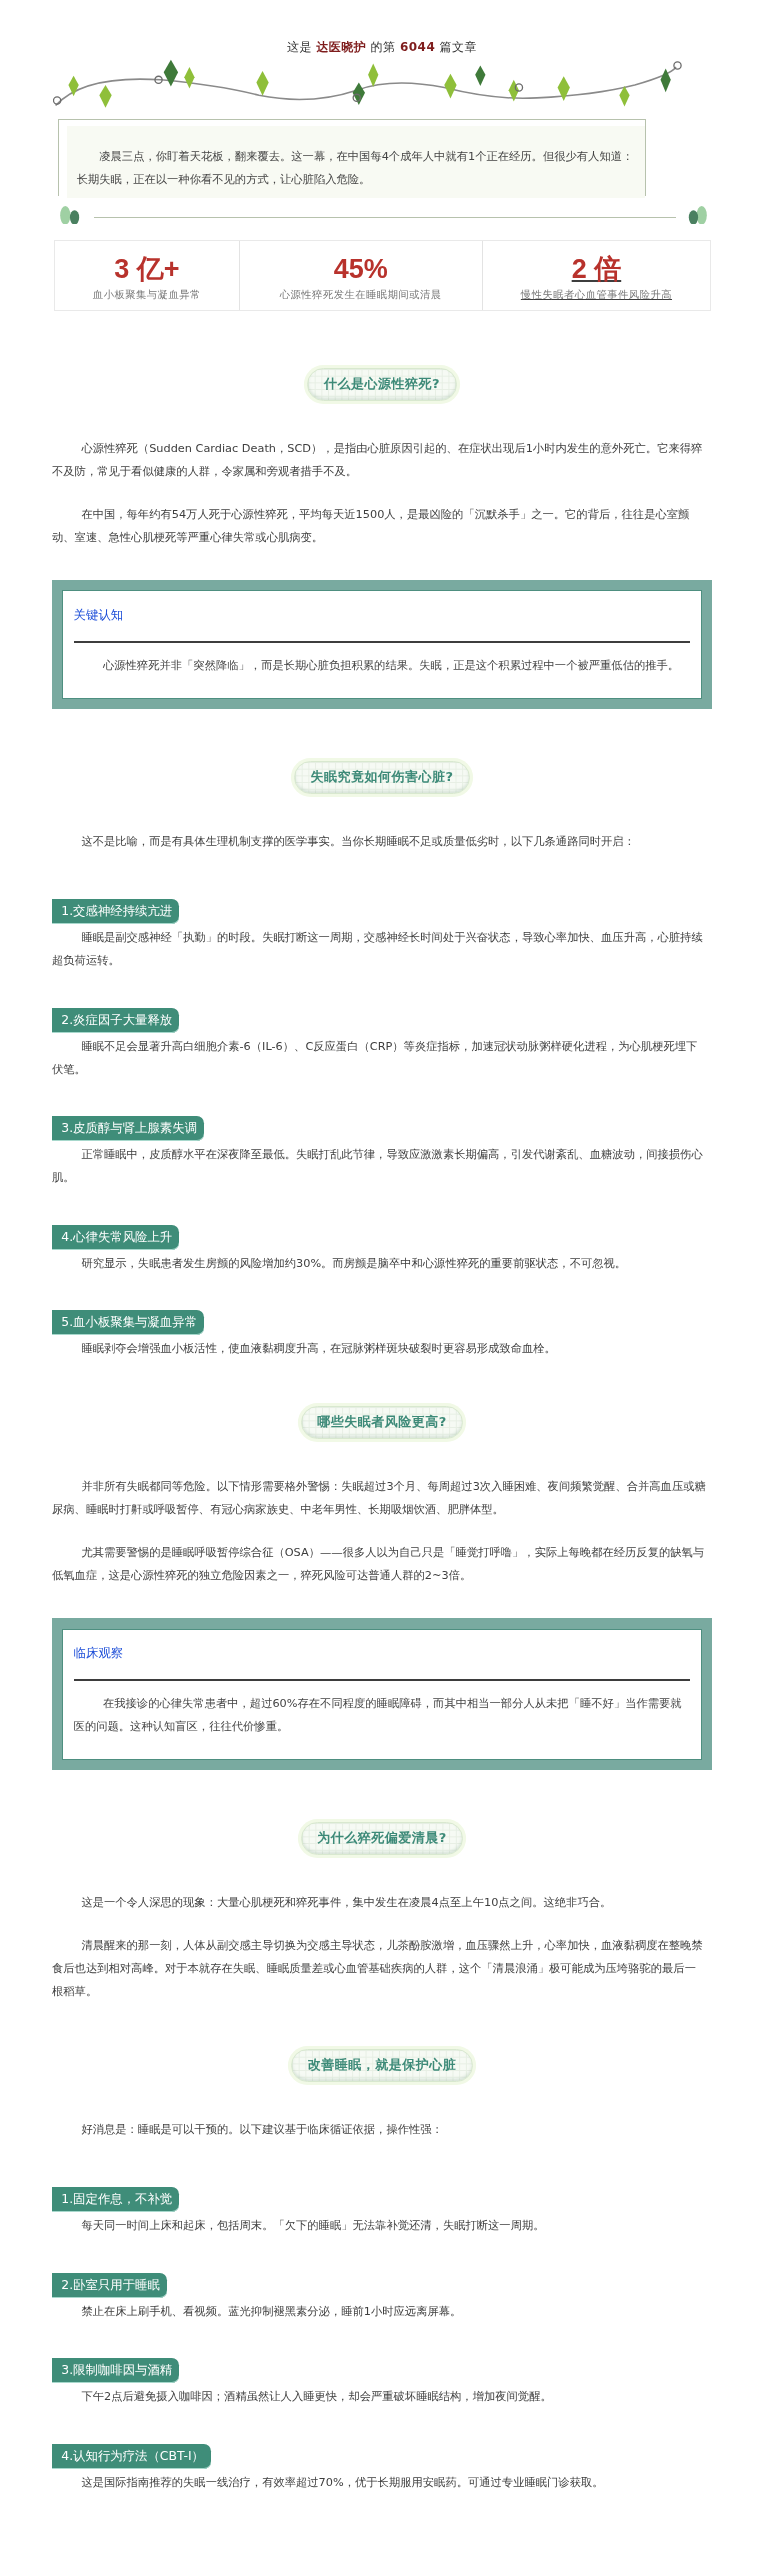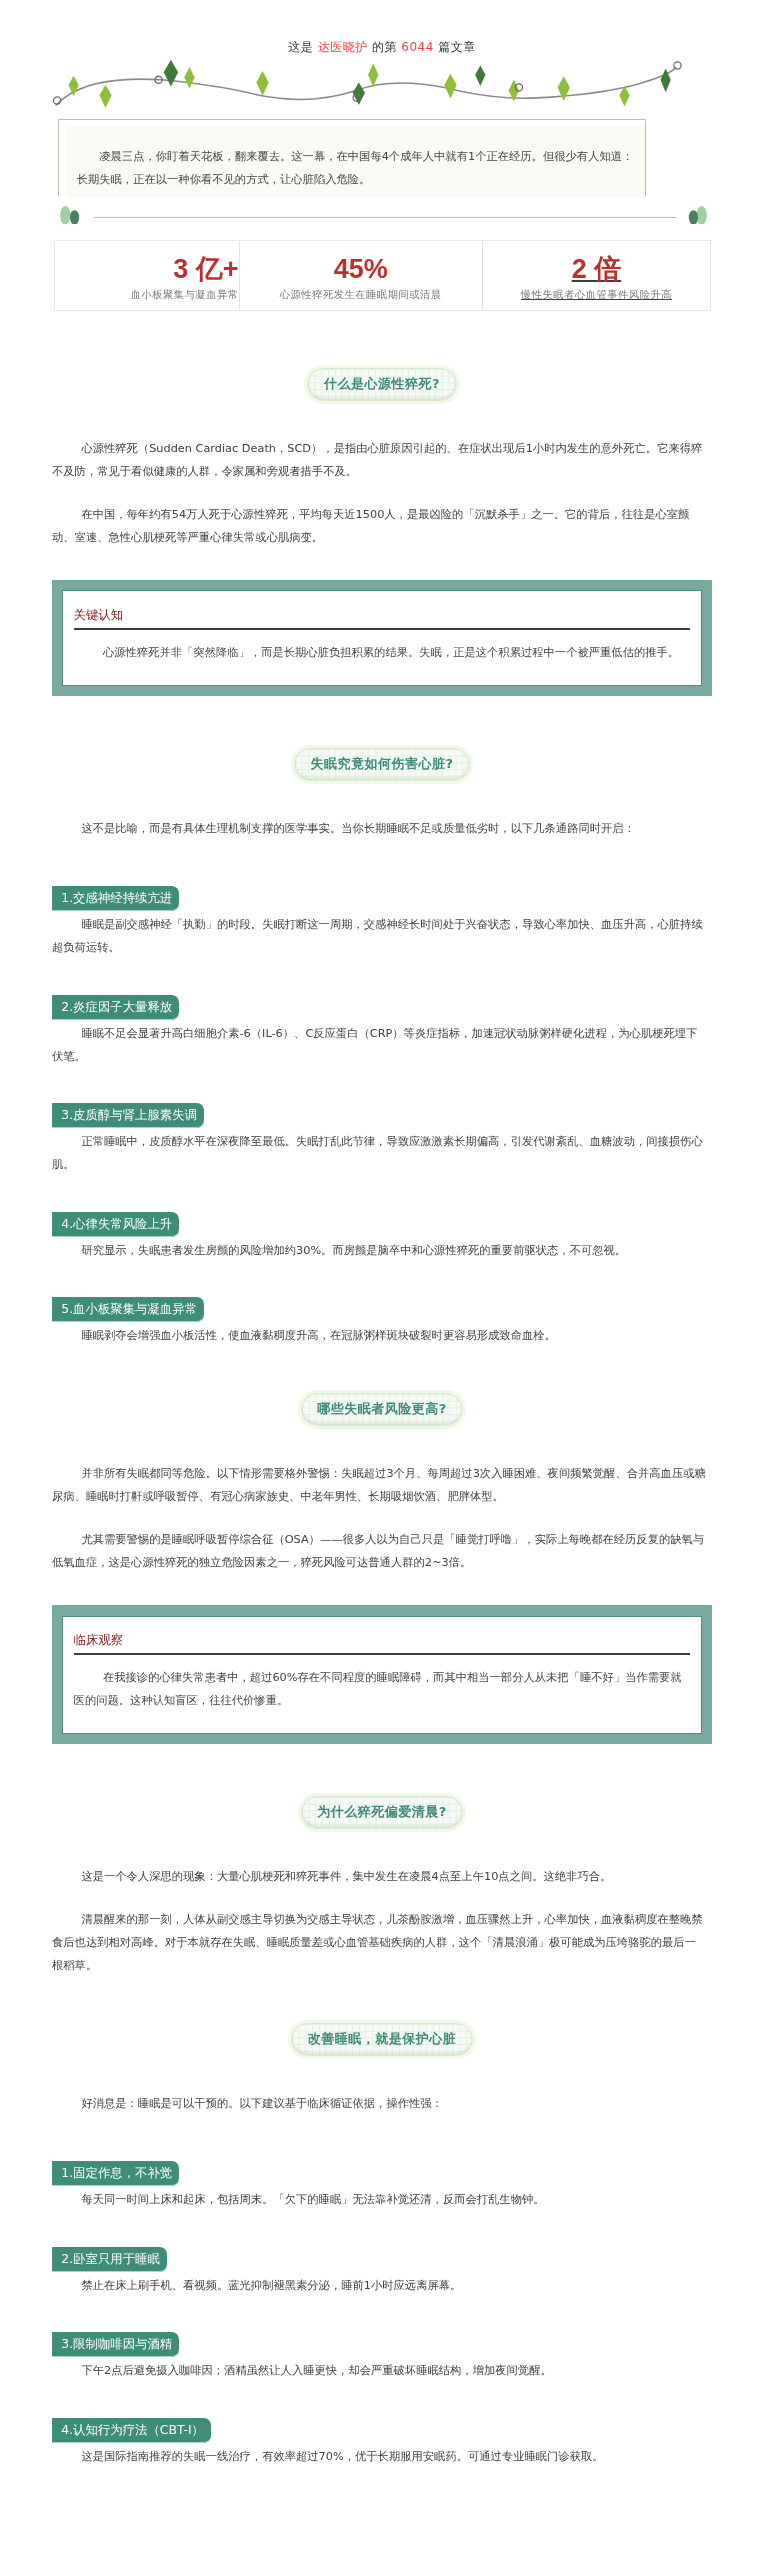--- a/index.html
+++ b/index.html
@@ -10,21 +10,21 @@
     color: #3e3e3e;
   }
   .page { width: 774px; position: relative; padding-bottom: 31px; }
   .content { margin-left: 52px; width: 660px; }
 
   
   .article-counter {
     text-align: center; font-size: 12px; color: #333;
     padding-top: 39px; height: 59px; letter-spacing: 0.5px;
   }
-  .article-counter b { font-weight: normal; color: #ef4444; }
+  .article-counter b { font-weight: bold; color: #7f1d1d; }
   .vine { display: block; margin: 0 auto; width: 659px; height: 52px; }
 
   
   .intro-wrap { position: relative; margin: 7.7px 0 0 0; height: 106px; }
   .intro-box {
     position: absolute; left: 6.2px; top: 0; width: 588px; height: 77px;
     border-top: 1px solid #b7c2ad; border-left: 0.5px solid #b7c2ad; border-right: 0.5px solid #b7c2ad;
   }
   .intro-inner {
     position: absolute; left: 8.2px; right: 0; top: 6.2px; height: 72px;
@@ -39,21 +39,21 @@
   .leaf-deco.right { left: 628px; }
 
   
   .stats {
     display: flex; margin-top: 15.5px; height: 71px;
     border-top: 1px solid #e9e9e9; border-bottom: 1px solid #e9e9e9; border-left: 0.5px solid #e9e9e9; border-right: 0.5px solid #e9e9e9;
     margin-left: 2.1px; width: 657px;
   }
   .stat { text-align: center; padding-top: 13px; border-right: 0.5px solid #e3e3e3; }
   .stat:last-child { border-right: none; text-decoration: underline; }
-  .stat.s1 { width: 185px; text-align: right; } .stat.s2 { width: 244px; } .stat.s3 { width: 228px; }
+  .stat.s1 { width: 185px; } .stat.s2 { width: 244px; } .stat.s3 { width: 228px; }
   .stat-value { font-family: "Liberation Sans", sans-serif; font-size: 27px; font-weight: bold; color: #b8322c; line-height: 31px; }
   .stat-label { font-size: 10.3px; color: #777; margin-top: 3.1px; letter-spacing: 0.5px; }
 
   
   .pill-wrap { text-align: center; margin: 46px 0 36px 0; }
   .pill {
     display: inline-block; padding: 6.2px 15.5px; border-radius: 20.6px;
     border: 1.5px solid #d8e8cf;
     background-color: #f6faf4;
     background-image: linear-gradient(#e7efe4 0.5px, transparent 0.5px), linear-gradient(90deg, #e7efe4 0.5px, transparent 0.5px);
@@ -66,21 +66,21 @@
   .para { font-size: 11.3px; line-height: 23px; text-indent: 2.6em; color: #3e3e3e; margin-bottom: 20.6px; padding-right: 5.2px; }
   .para.tight { margin-bottom: 9.3px; }
 
   
   .callout {
     background: #79aaa0; padding: 10.3px; margin: 31px 0 20.6px 0;
   }
   .callout-inner {
     background: #ffffff; border: 1.5px solid #4e8f80; padding: 15.5px 10.3px 20.6px 10.3px;
   }
-  .callout-title { font-size: 12.4px; color: #7f1d1d; padding-bottom: 4px; border-bottom: 2.1px solid #3d3d3d; margin-bottom: 11.3px; }
+  .callout-title { font-size: 12.4px; color: #1d4ed8; padding-bottom: 17px; border-bottom: 2.1px solid #3d3d3d; margin-bottom: 11.3px; }
   .callout-text { font-size: 11.3px; line-height: 23px; text-indent: 2.6em; color: #444; }
 
   
   .tag {
     display: inline-block; background: #3f8d79; color: #ffffff;
     font-size: 12.4px; padding: 4.1px 7.2px 4.1px 9.3px;
     border-radius: 0 7.2px 7.2px 0; margin: 26px 0 2px 0;
     box-shadow: 0 -1px 0 #a7d8cc inset;
   }
 </style>
@@ -210,21 +210,21 @@
     <p class="para">这是一个令人深思的现象：大量心肌梗死和猝死事件，集中发生在凌晨4点至上午10点之间。这绝非巧合。</p>
     <p class="para">清晨醒来的那一刻，人体从副交感主导切换为交感主导状态，儿茶酚胺激增，血压骤然上升，心率加快，血液黏稠度在整晚禁食后也达到相对高峰。对于本就存在失眠、睡眠质量差或心血管基础疾病的人群，这个「清晨浪涌」极可能成为压垮骆驼的最后一根稻草。</p>
 
     
     <div class="pill-wrap">
       <span class="pill">改善睡眠，就是保护心脏</span>
     </div>
     <p class="para">好消息是：睡眠是可以干预的。以下建议基于临床循证依据，操作性强：</p>
 
     <div class="tag">1.固定作息，不补觉</div>
-    <p class="para tight">每天同一时间上床和起床，包括周末。「欠下的睡眠」无法靠补觉还清，反而会打乱生物钟。</p>
+    <p class="para tight">每天同一时间上床和起床，包括周末。「欠下的睡眠」无法靠补觉还清，失眠打断这一周期。</p>
     <div class="tag">2.卧室只用于睡眠</div>
     <p class="para tight">禁止在床上刷手机、看视频。蓝光抑制褪黑素分泌，睡前1小时应远离屏幕。</p>
     <div class="tag">3.限制咖啡因与酒精</div>
     <p class="para tight">下午2点后避免摄入咖啡因；酒精虽然让人入睡更快，却会严重破坏睡眠结构，增加夜间觉醒。</p>
     <div class="tag">4.认知行为疗法（CBT-I）</div>
     <p class="para tight">这是国际指南推荐的失眠一线治疗，有效率超过70%，优于长期服用安眠药。可通过专业睡眠门诊获取。</p>
     
     
     
     

